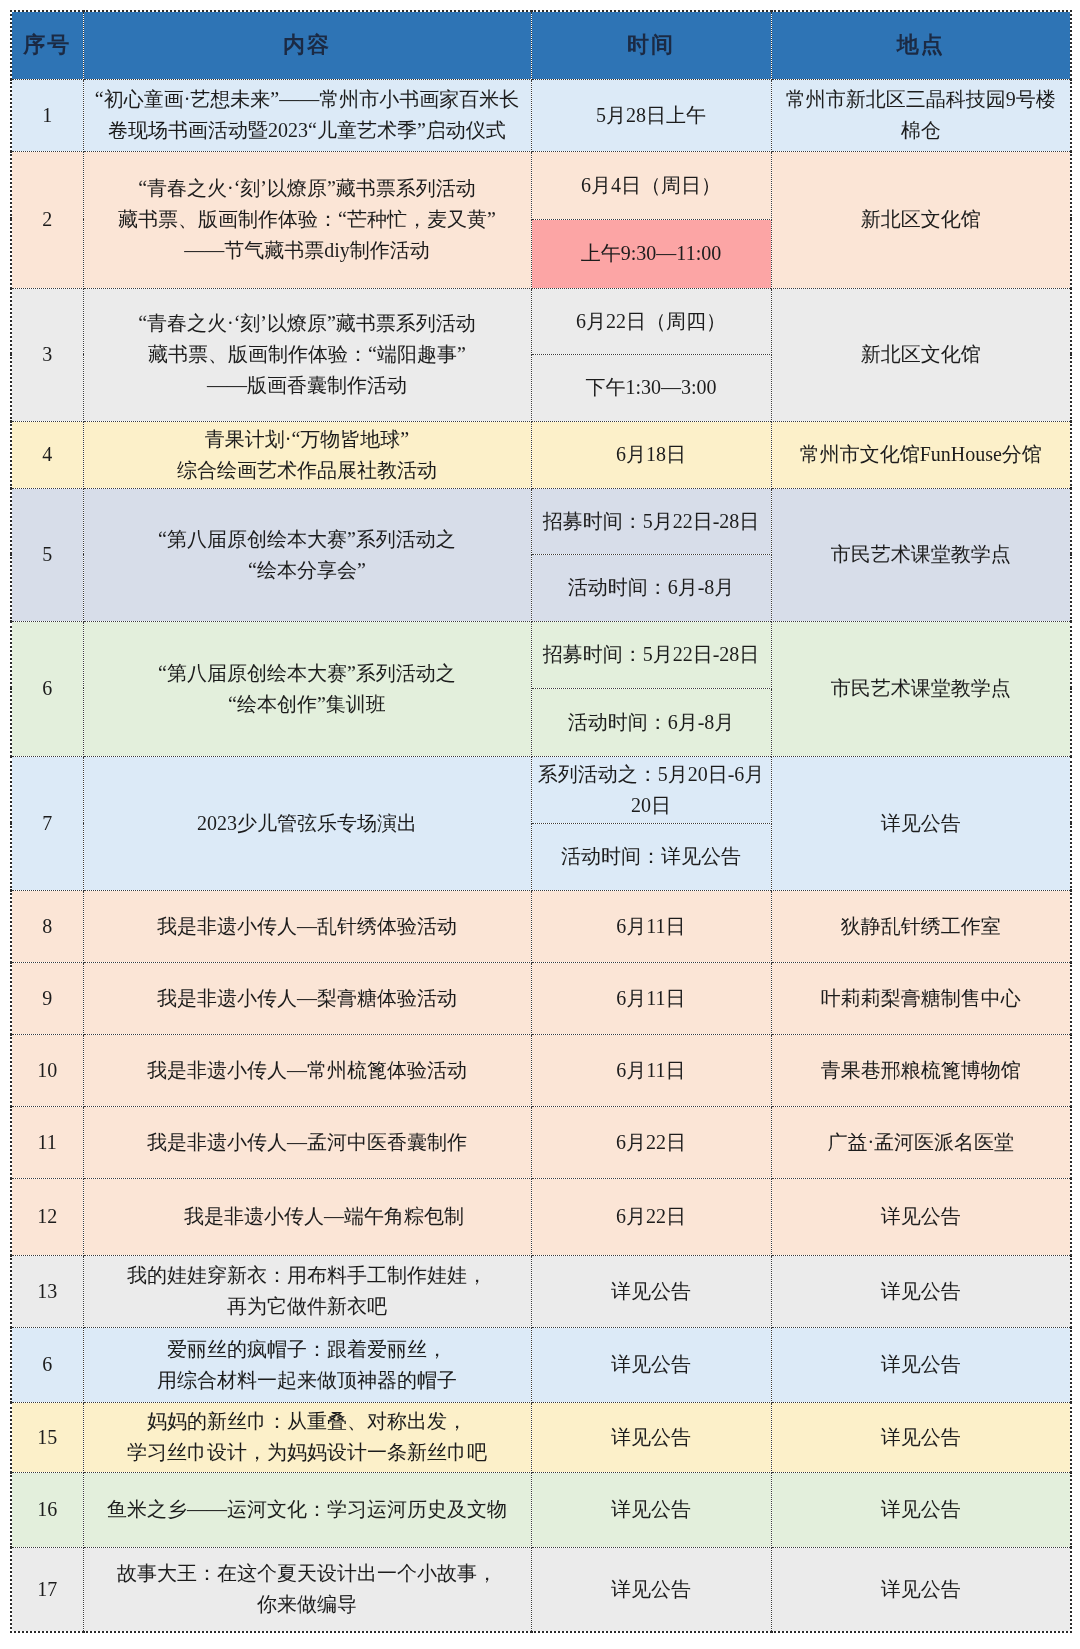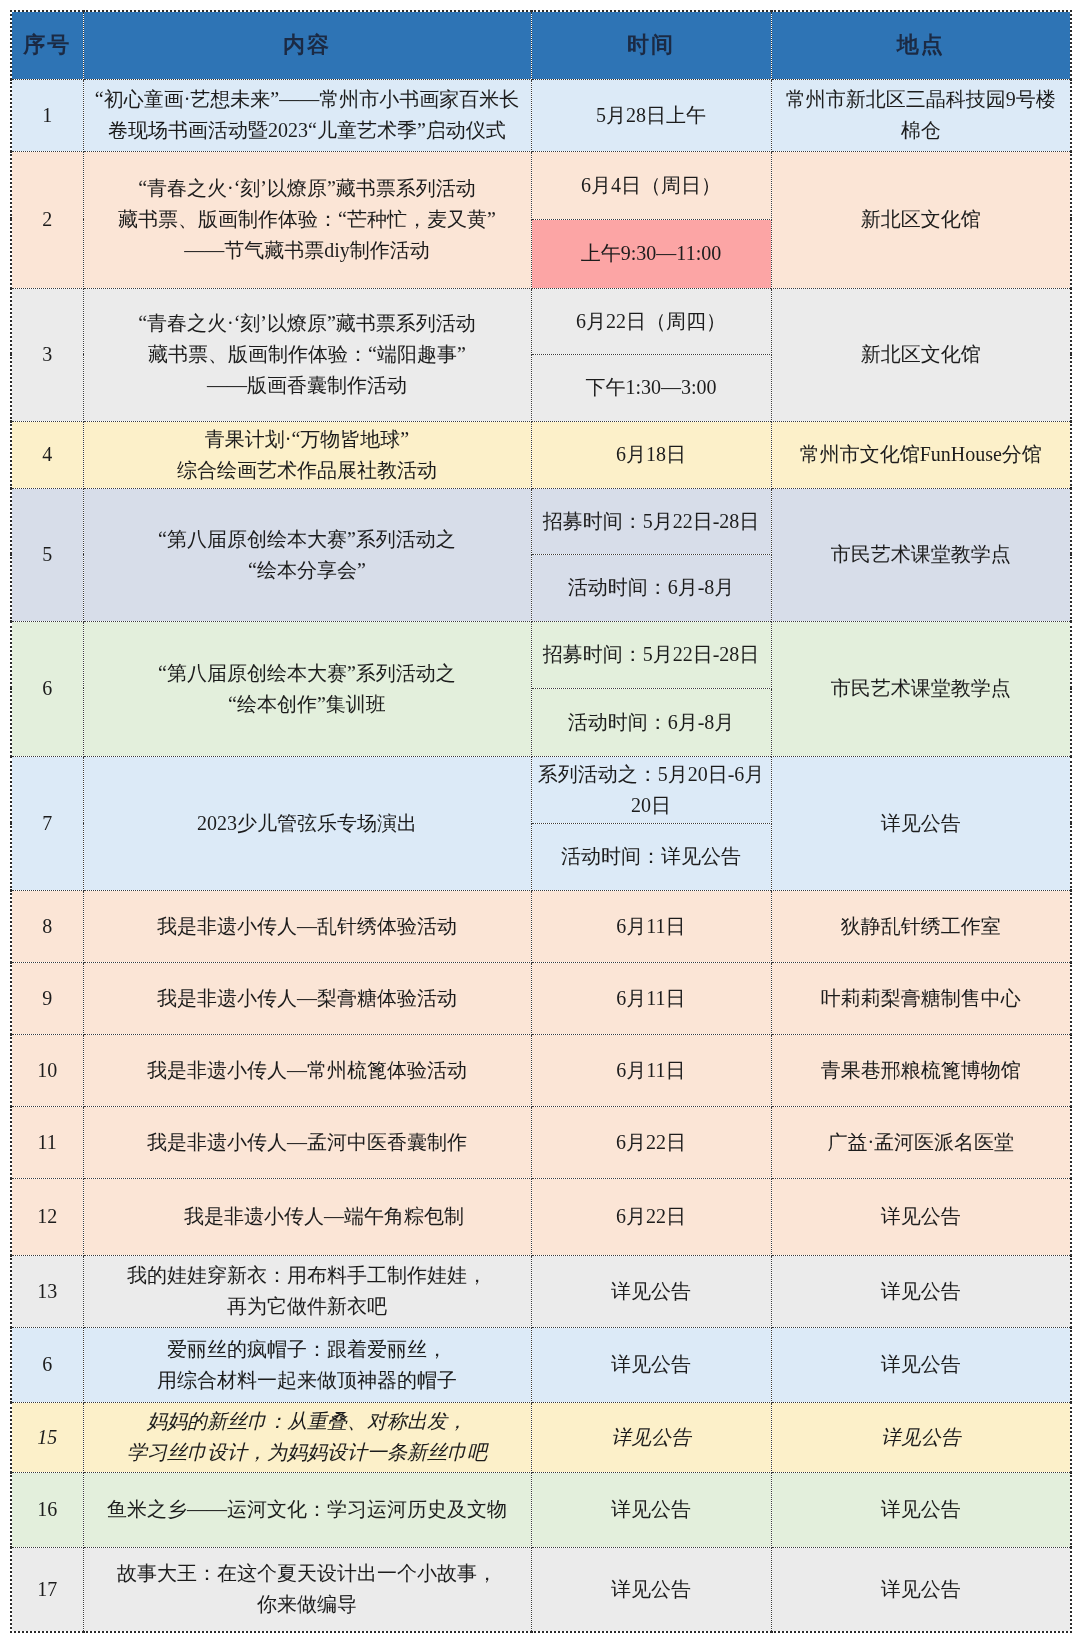--- a/index.html
+++ b/index.html
@@ -51,21 +51,21 @@
   tr.h-r5a { height: 66px; }  tr.h-r5b { height: 67px; }
   tr.h-r6a { height: 67px; }  tr.h-r6b { height: 68px; }
   tr.h-r7a { height: 66px; }  tr.h-r7b { height: 67px; }
   tr.h-r8  { height: 72px; }
   tr.h-r9  { height: 72px; }
   tr.h-r10 { height: 72px; }
   tr.h-r11 { height: 72px; }
   tr.h-r12 { height: 77px; }
   tr.h-r13 { height: 72px; }
   tr.h-r14 { height: 75px; }
-  tr.h-r15 { height: 70px; font-style: italic; }
+  tr.h-r15 { height: 70px; }
   tr.h-r16 { height: 75px; }
   tr.h-r17 { height: 85px; }
 </style>
 </head>
 <body>
 
 <div class="page">
   <table class="schedule">
     <colgroup>
       <col class="c-num">

